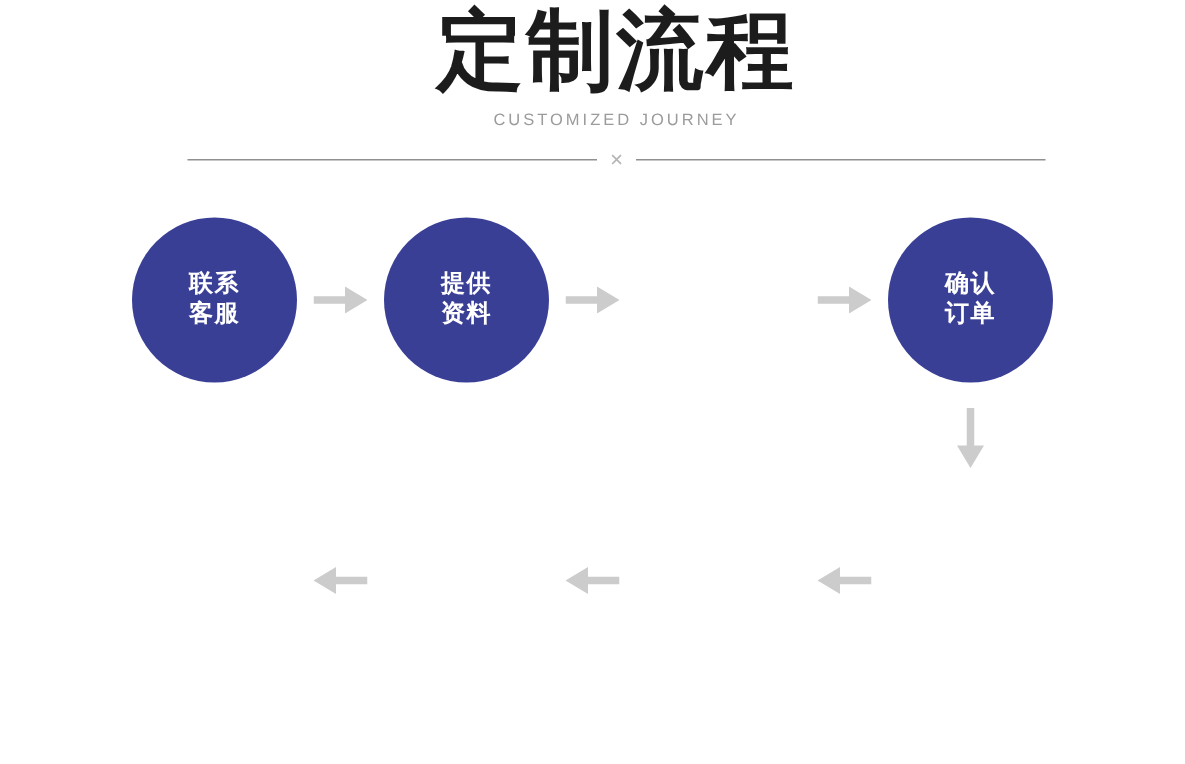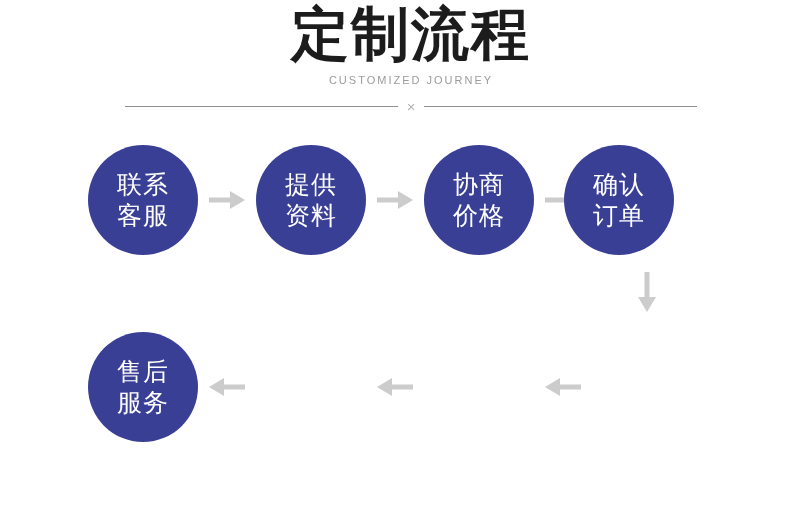--- a/index.html
+++ b/index.html
@@ -66,32 +66,32 @@
     position: absolute;
     width: 110px;
     height: 110px;
     border-radius: 50%;
     background: var(--circle-bg, #3a3f96);
     color: var(--circle-text, #ffffff);
     display: flex;
     align-items: center;
     justify-content: center;
     text-align: center;
-    font-size: 25px;
-    font-weight: normal;
+    font-size: 16px;
+    font-weight: bold;
     line-height: 1.26;
     letter-spacing: 1px;
     white-space: pre-line;
   }
   .r1 { top: 145px; }
   .r2 { top: 332px; }
   .c1 { left: 88px; }
   .c2 { left: 256px; }
   .c3 { left: 424px; }
-  .c4 { left: 564px; }
+  .c4 { left: 592px; }
   .arrow {
     position: absolute;
     display: block;
     line-height: 0;
   }
   .arrow svg { display: block; }
   .arrow svg path { fill: var(--arrow-color, #cccccc); }
   .ar-1 { left: 209px; top: 191px; }
   .ar-2 { left: 377px; top: 191px; }
   .ar-3 { left: 545px; top: 191px; }
@@ -124,22 +124,20 @@
           <path d="M0 6.5 H21 V0 L36 9 L21 18 V11.5 H0 Z"></path>
         </svg>
     </span>
     <div class="step r1 c2">提供
 资料</div>
     <span class="arrow ar-2">
       <svg width="36" height="18" viewBox="0 0 36 18">
           <path d="M0 6.5 H21 V0 L36 9 L21 18 V11.5 H0 Z"></path>
         </svg>
     </span>
-    <div class="step r1 c3">协商
-价格</div>
     <span class="arrow ar-3">
       <svg width="36" height="18" viewBox="0 0 36 18">
           <path d="M0 6.5 H21 V0 L36 9 L21 18 V11.5 H0 Z"></path>
         </svg>
     </span>
     <div class="step r1 c4">确认
 订单</div>
 
     <span class="arrow ad-1">
       <svg width="18" height="40" viewBox="0 0 18 40">
@@ -155,17 +153,15 @@
     <span class="arrow al-2">
       <svg width="36" height="18" viewBox="0 0 36 18">
           <path d="M36 6.5 H15 V0 L0 9 L15 18 V11.5 H36 Z"></path>
         </svg>
     </span>
     <span class="arrow al-1">
       <svg width="36" height="18" viewBox="0 0 36 18">
           <path d="M36 6.5 H15 V0 L0 9 L15 18 V11.5 H36 Z"></path>
         </svg>
     </span>
-    <div class="step r2 c1">售后
-服务</div>
 
   </div>
 </div>
 
 </body></html>

